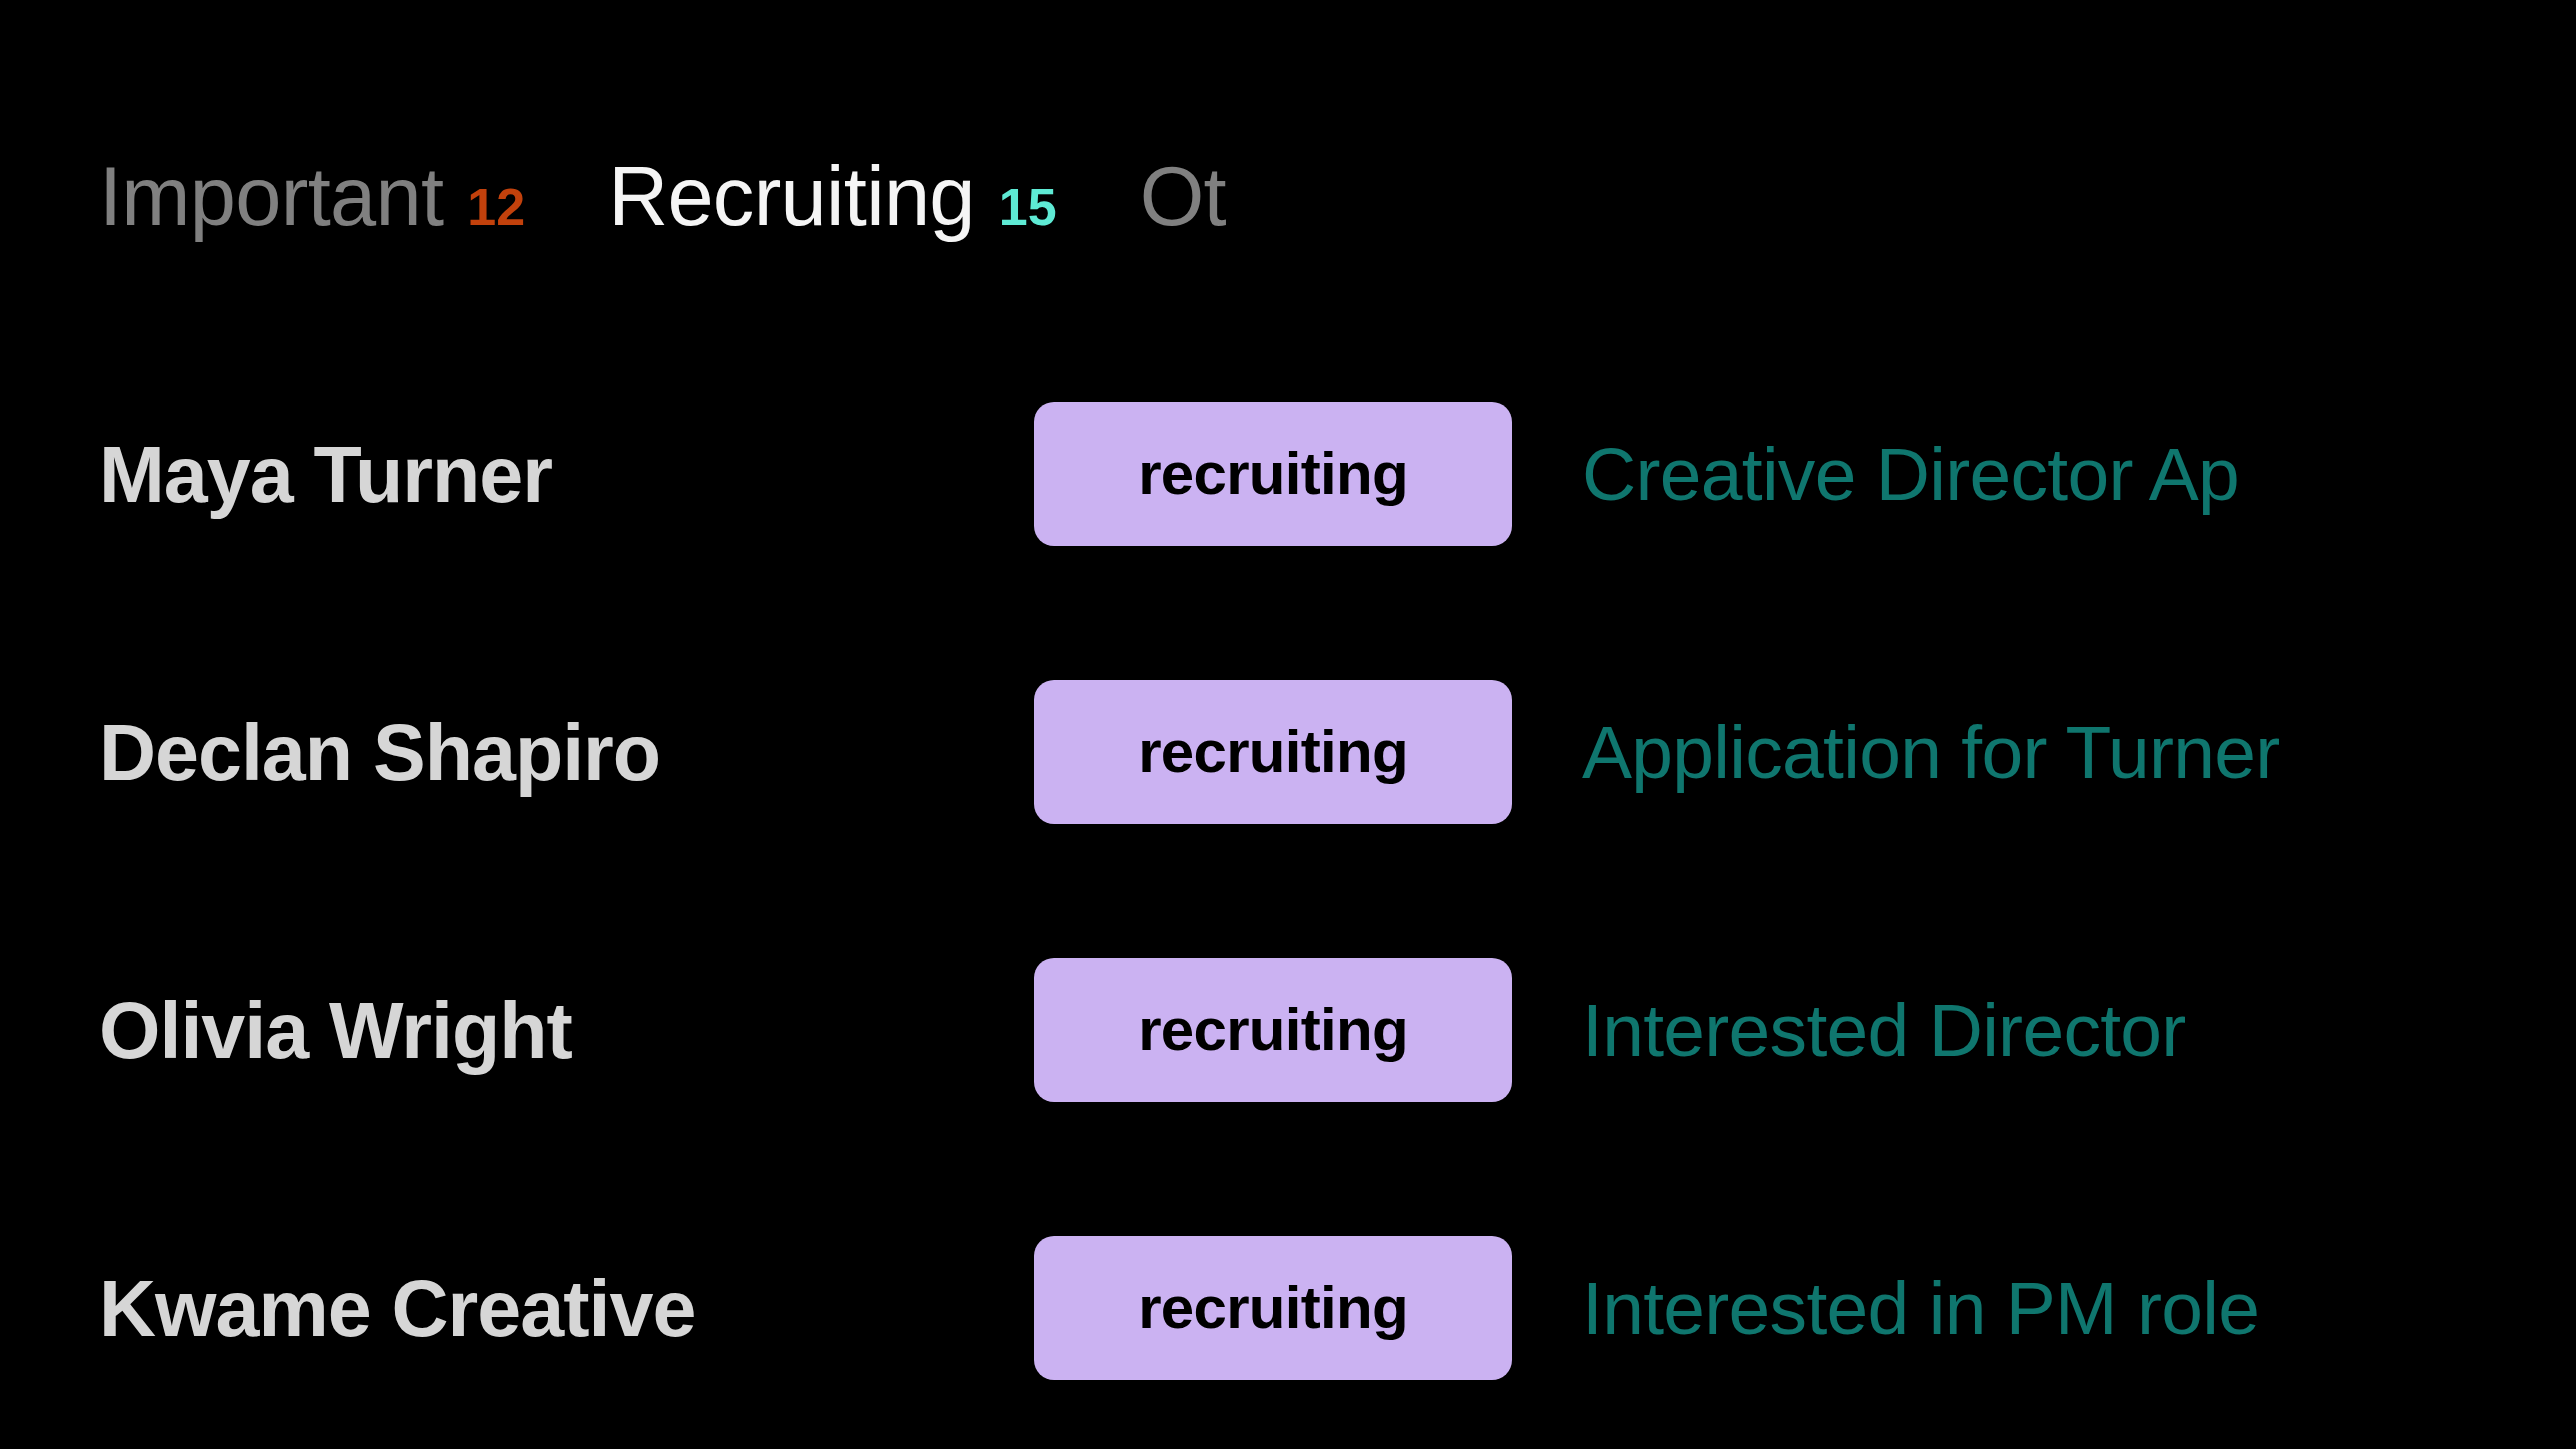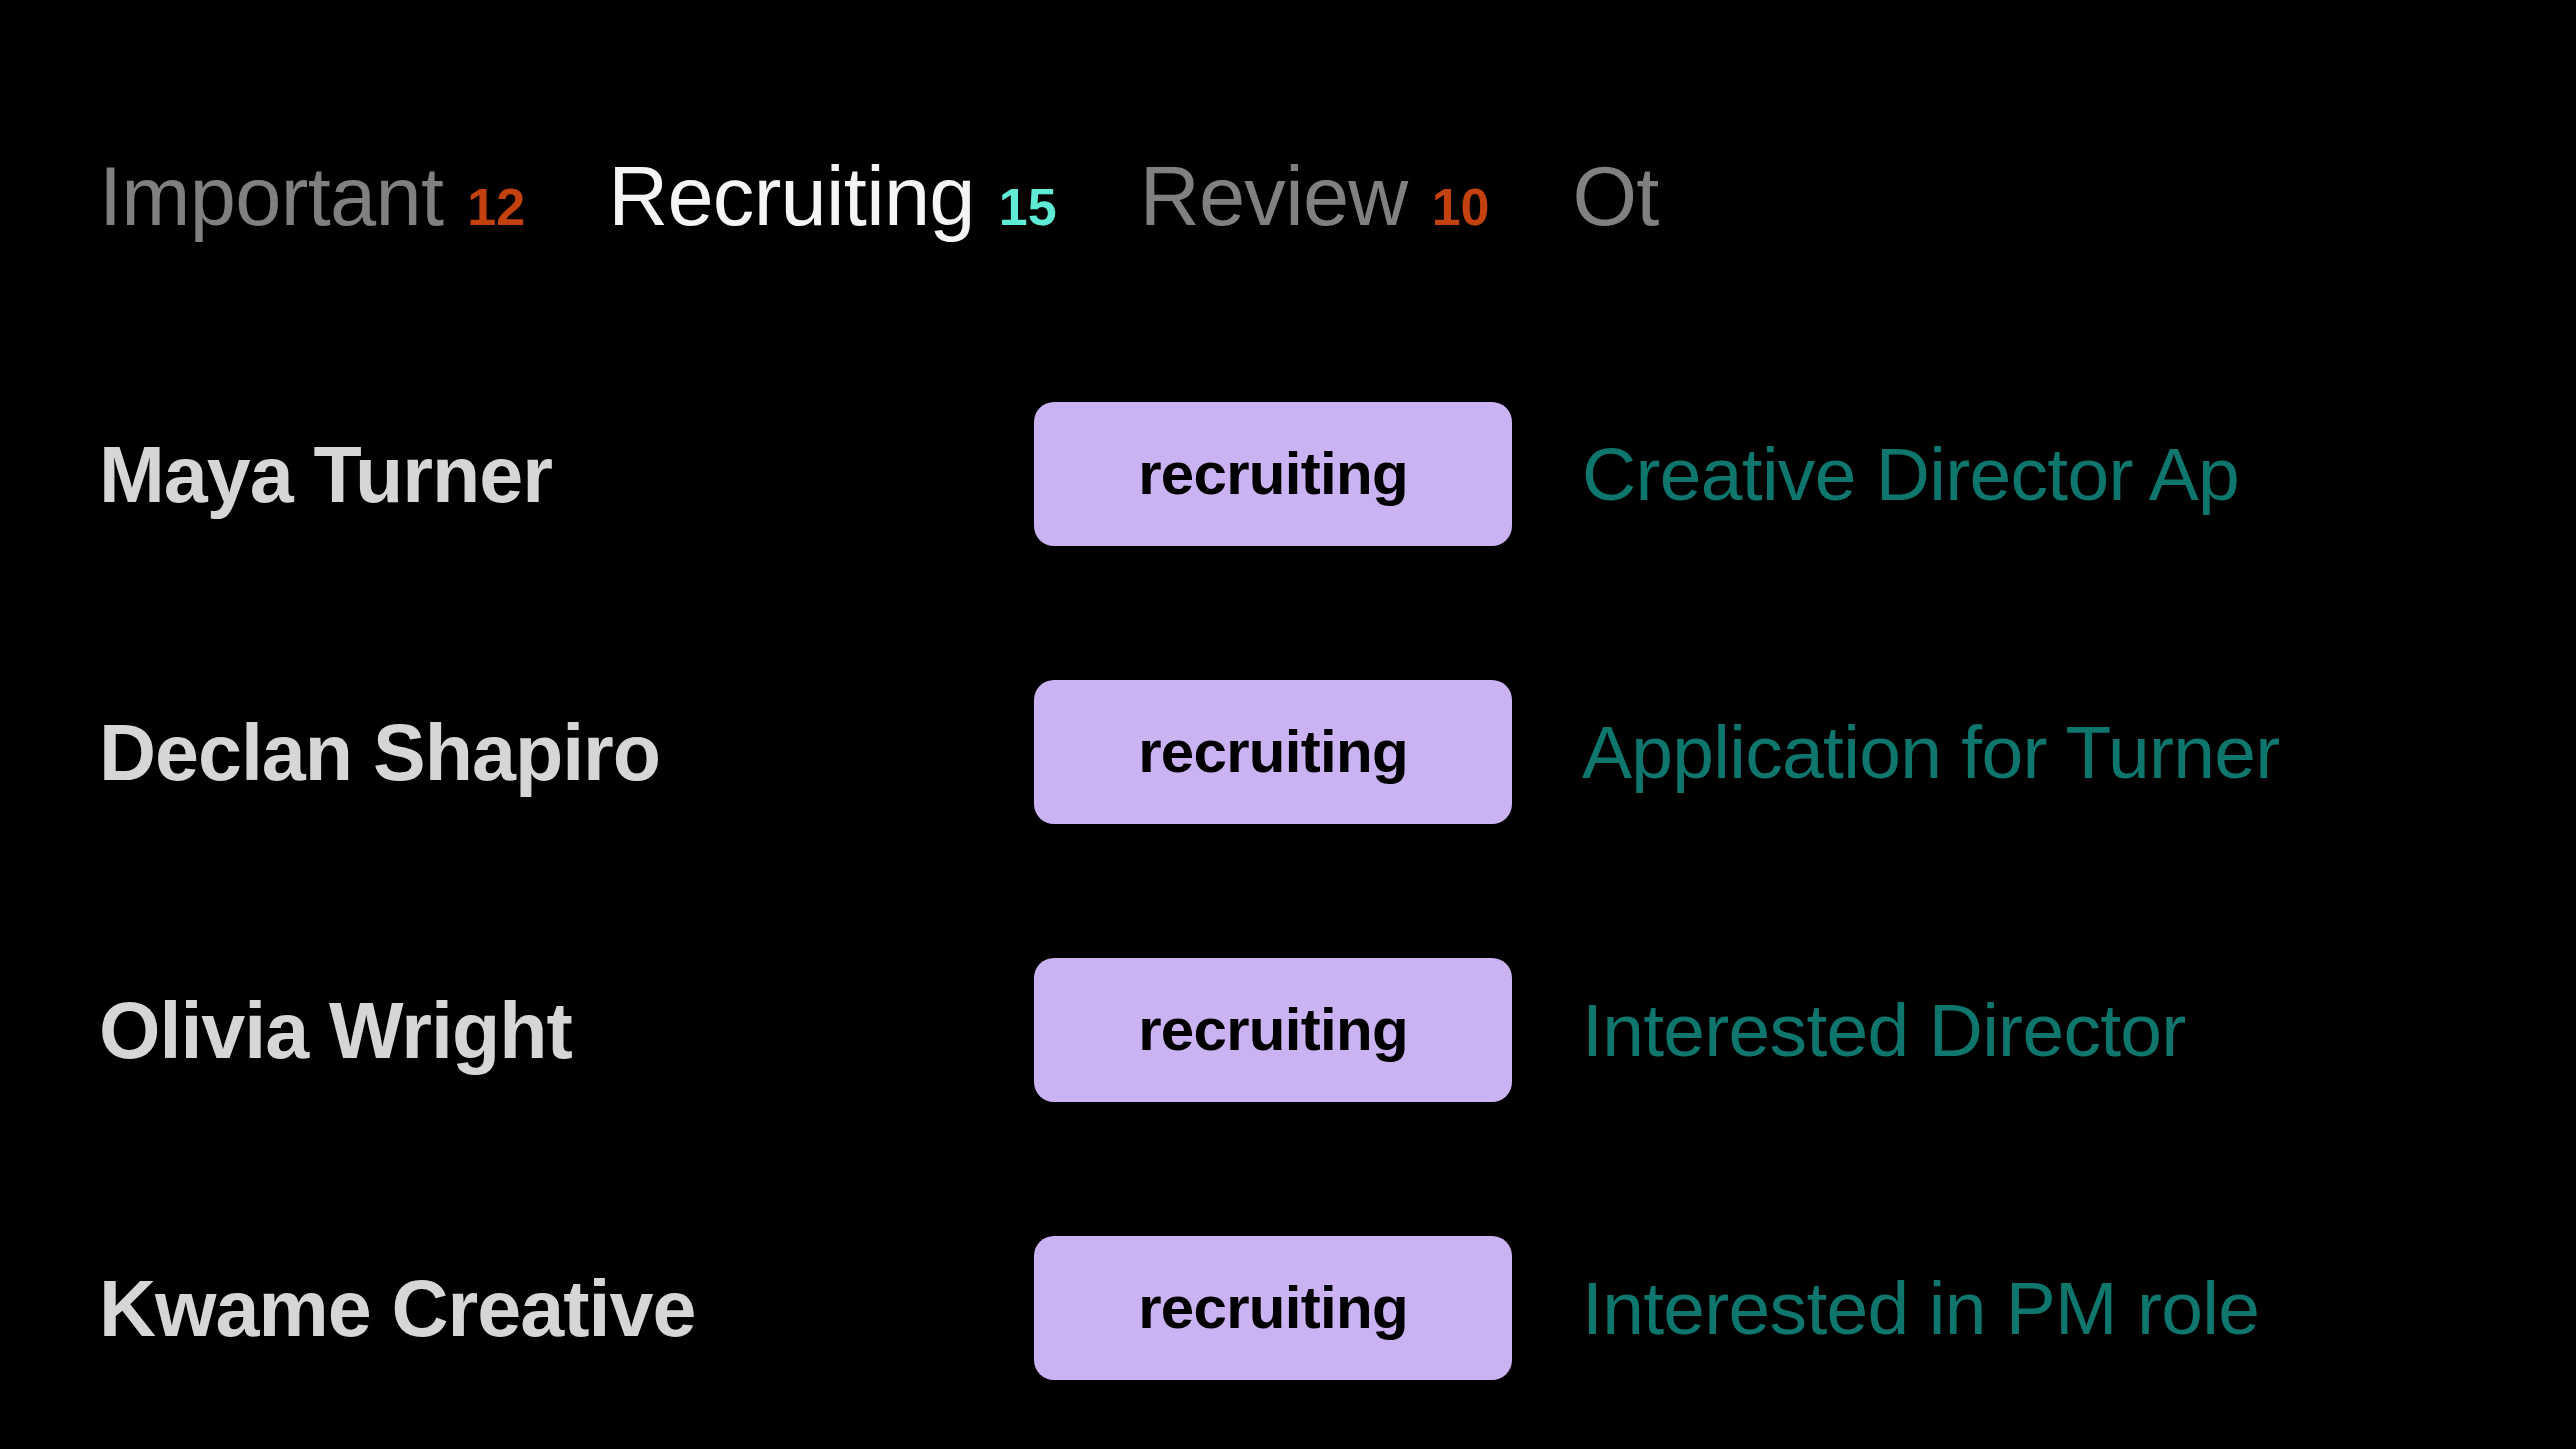--- a/index.html
+++ b/index.html
@@ -125,24 +125,20 @@
     <div class="tab">
       <span class="tab-label">Important</span>
       <span class="tab-count">12</span>
     </div>
 
     <div class="tab active">
       <span class="tab-label">Recruiting</span>
       <span class="tab-count">15</span>
     </div>
 
-    <div class="tab">
-      <span class="tab-label">Review</span>
-      <span class="tab-count">10</span>
-    </div>
 
     <div class="tab">
       <span class="tab-label">Ot</span>
       <span class="tab-count"></span>
     </div>
 
   </div>
 
   <div class="list">
 

